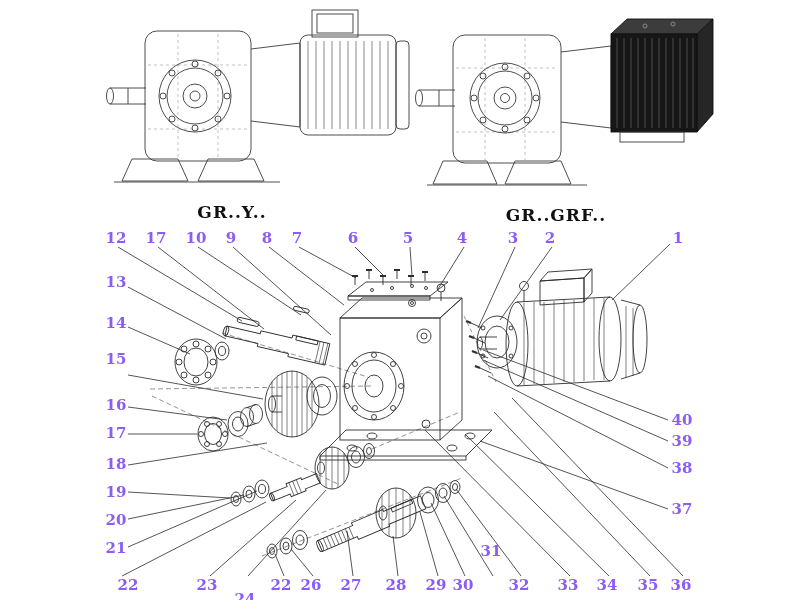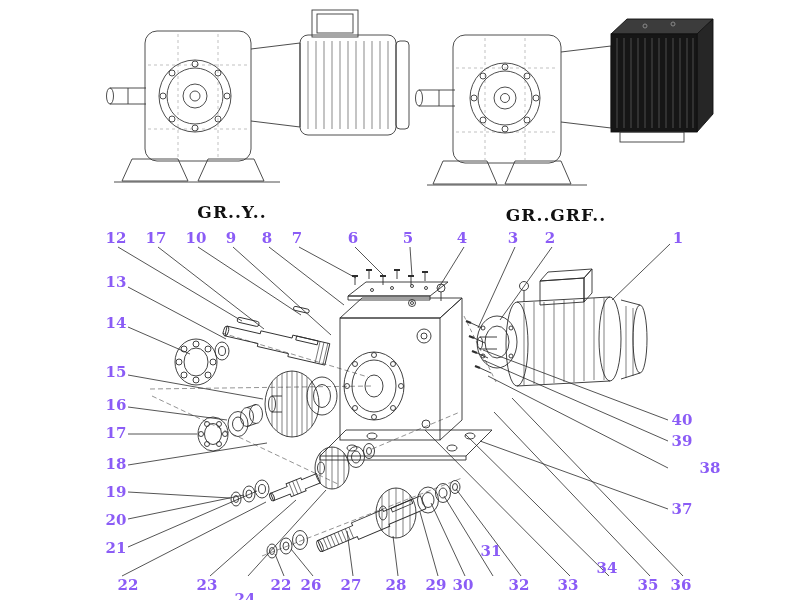--- a/index.html
+++ b/index.html
@@ -467,42 +467,42 @@
   <span class="callout" style="left:297px;top:238px">7</span>
   <span class="callout" style="left:353px;top:238px">6</span>
   <span class="callout" style="left:408px;top:238px">5</span>
   <span class="callout" style="left:462px;top:238px">4</span>
   <span class="callout" style="left:513px;top:238px">3</span>
   <span class="callout" style="left:550px;top:238px">2</span>
   <span class="callout" style="left:678px;top:238px">1</span>
 
   <span class="callout" style="left:116px;top:282px">13</span>
   <span class="callout" style="left:116px;top:323px">14</span>
-  <span class="callout" style="left:116px;top:372px">15</span>
+  <span class="callout" style="left:116px;top:359px">15</span>
   <span class="callout" style="left:116px;top:405px">16</span>
   <span class="callout" style="left:116px;top:433px">17</span>
   <span class="callout" style="left:116px;top:464px">18</span>
   <span class="callout" style="left:116px;top:492px">19</span>
   <span class="callout" style="left:116px;top:520px">20</span>
   <span class="callout" style="left:116px;top:548px">21</span>
 
   <span class="callout" style="left:128px;top:585px">22</span>
   <span class="callout" style="left:207px;top:585px">23</span>
   <span class="callout" style="left:245px;top:599px">24</span>
   <span class="callout" style="left:281px;top:585px">22</span>
   <span class="callout" style="left:311px;top:585px">26</span>
   <span class="callout" style="left:351px;top:585px">27</span>
   <span class="callout" style="left:396px;top:585px">28</span>
   <span class="callout" style="left:436px;top:585px">29</span>
   <span class="callout" style="left:463px;top:585px">30</span>
   <span class="callout" style="left:491px;top:551px">31</span>
   <span class="callout" style="left:519px;top:585px">32</span>
   <span class="callout" style="left:568px;top:585px">33</span>
-  <span class="callout" style="left:607px;top:568px">34</span>
+  <span class="callout" style="left:607px;top:585px">34</span>
   <span class="callout" style="left:648px;top:585px">35</span>
   <span class="callout" style="left:681px;top:585px">36</span>
 
   <span class="callout" style="left:682px;top:509px">37</span>
-  <span class="callout" style="left:710px;top:468px">38</span>
+  <span class="callout" style="left:682px;top:468px">38</span>
   <span class="callout" style="left:682px;top:441px">39</span>
   <span class="callout" style="left:682px;top:420px">40</span>
 
 </div>
 
 </body></html>

